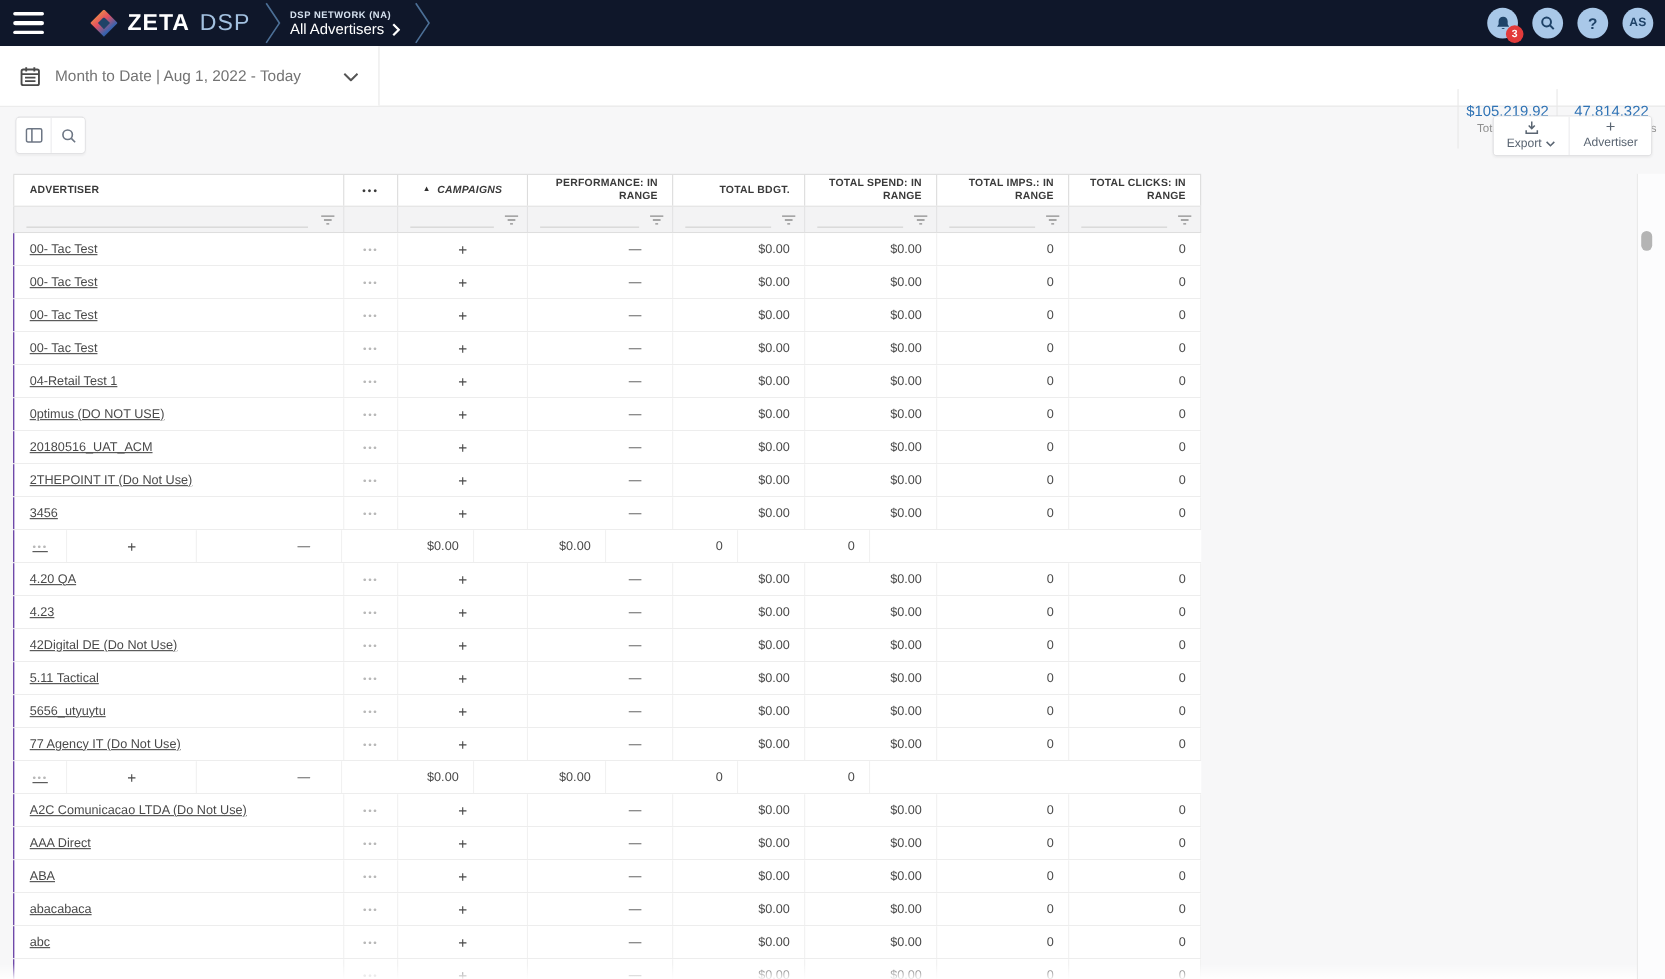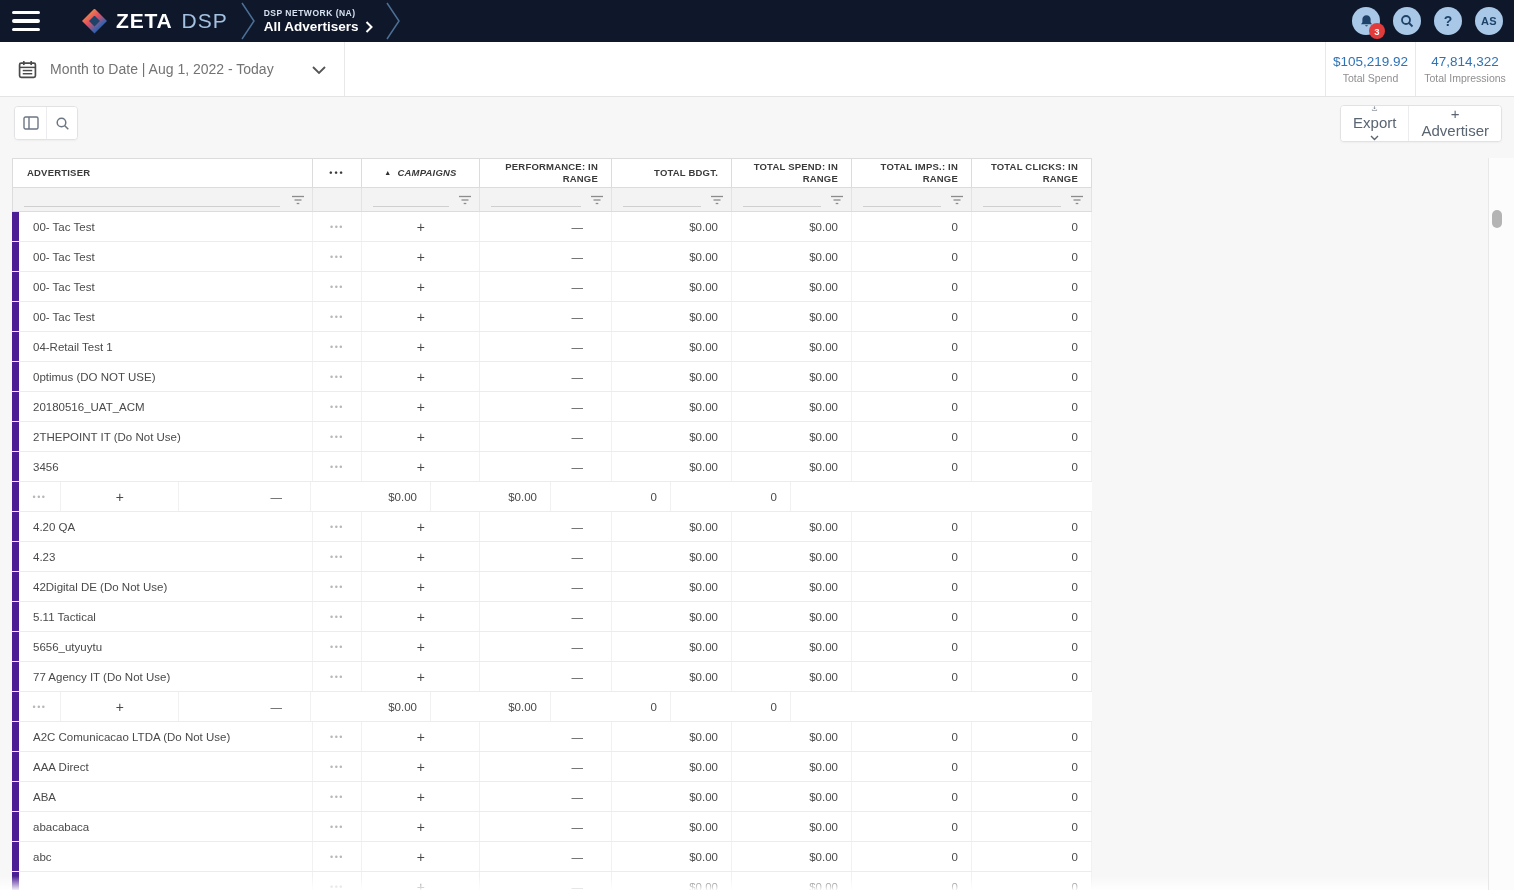--- a/index.html
+++ b/index.html
@@ -13,67 +13,67 @@
   .hamburger span { display:block; height:3.2px; border-radius:2px; background:#fff; }
   .logo { display:flex; align-items:center; margin-left:42px; cursor:pointer; }
   .diamond { position:relative; width:25px; height:25px; clip-path:polygon(50% 0,100% 50%,50% 100%,0 50%); background:linear-gradient(140deg,#f2a33c 8%,#e45061 42%,#3a63ae 70%,#16335e 100%); }
   .diamond::after { content:""; position:absolute; left:7px; top:7px; width:11px; height:11px; clip-path:polygon(50% 0,100% 50%,50% 100%,0 50%); background:#1f4368; }
   .brand { color:#ffffff; font-size:21px; font-weight:700; letter-spacing:.8px; margin-left:9px; }
   .brand-suffix { color:#a3c1e0; font-size:21px; font-weight:400; letter-spacing:1px; margin-left:9px; }
   .sep { margin-left:13px; flex:0 0 auto; }
   .breadcrumb { margin-left:8px; display:flex; flex-direction:column; justify-content:center; cursor:pointer; }
   .bc-network { color:#d6e2f0; font-size:8.5px; font-weight:600; letter-spacing:.5px; }
   .bc-page { display:flex; align-items:center; margin-top:1px; }
-  .bc-page span { color:#ffffff; font-size:13.5px; font-weight:700; }
+  .bc-page span { color:#ffffff; font-size:13.5px; font-weight:400; }
   .bc-page svg { margin-left:7px; }
   .topbar-actions { margin-left:auto; margin-right:11px; display:flex; align-items:center; gap:13px; }
   .circle-btn { position:relative; width:28px; height:28px; border-radius:50%; background:#a9c8e8; border:none; display:flex; align-items:center; justify-content:center; color:#1f4368; font-weight:700; cursor:pointer; }
   .circle-btn .q { font-size:14px; }
   .circle-btn .initials { font-size:11px; letter-spacing:.3px; }
   .badge { position:absolute; right:-5px; bottom:-4px; min-width:16px; height:16px; border-radius:8px; background:#e23b3b; color:#fff; font-size:9.5px; font-weight:700; display:flex; align-items:center; justify-content:center; }
 
   
   .datebar { position:absolute; top:42px; left:0; width:1514px; height:55px; background:#ffffff; border-bottom:1px solid #e4e4e4; display:flex; }
   .date-picker { position:relative; width:345px; height:100%; border:none; border-right:1px solid #e8e8e8; background:#fff; display:flex; align-items:center; padding-left:18px; text-align:left; cursor:pointer; }
   .cal { margin-right:13px; flex:0 0 auto; }
   .date-range { color:#737373; font-size:14px; font-weight:500; }
   .date-updated { color:#6e6e6e; font-size:10.5px; margin-top:3px; }
   .date-caret { position:absolute; right:18px; top:24px; }
   .datebar-spacer { flex:1; }
-  .total-block { height:100%; border-left:1px solid #e8e8e8; display:flex; flex-direction:column; align-items:center; justify-content:center; }
+  .total-block { height:100%; border-left:1px solid #e8e8e8; display:flex; flex-direction:column; align-items:center; justify-content:center;margin-top:39px; }
   .total-block.spend { width:90px; }
   .total-block.imps { width:99px; }
   .total-value { color:#2f73b5; font-size:13.5px; font-weight:500; }
   .total-label { color:#8f8f8f; font-size:10.5px; margin-top:3px; }
 
   
   .btn-group { position:absolute; display:flex; background:#ffffff; border:1px solid #e2e2e4; border-radius:4px; box-shadow:0 1px 2px rgba(0,0,0,.04); overflow:hidden; }
   .bg-left { left:14px; top:106px; height:34px; }
   .bg-right { right:12px; top:105px; height:37px; }
   .tool-btn { width:31px; border:none; background:#fff; display:flex; align-items:center; justify-content:center; cursor:pointer; }
   .tool-btn + .tool-btn { border-left:1px solid #ececee; }
   .stack-btn { border:none; background:#fff; display:flex; flex-direction:column; align-items:center; justify-content:center; gap:3px; padding:0 12px; cursor:pointer; color:#5a6572; }
   .stack-btn + .stack-btn { border-left:1px solid #ececee; }
-  .stack-btn .lbl { font-size:15px; color:#5a6572; display:flex; align-items:center; gap:4px;flex-direction:column; }
+  .stack-btn .lbl { font-size:11px; color:#5a6572; display:flex; align-items:center; gap:4px; }
   .stack-btn .plus { font-size:15px; line-height:10px; color:#5a6572; }
 
   
   .grid { position:absolute; left:12px; top:158px; width:1080px; background:#fff; }
   .grid-row { display:flex; }
   .hdr { height:30px; border-top:1px solid #dcdcdc; border-bottom:1px solid #dcdcdc; }
   .hdr .cell { display:flex; align-items:center; font-size:9.5px; font-weight:700; color:#3a3a3a; letter-spacing:.2px; border-right:1px solid #dcdcdc; line-height:12px; cursor:pointer; }
   .hdr .cell:first-child { border-left:1px solid #dcdcdc; }
   .flt { height:24px; background:#f3f3f4; border-bottom:1px solid #dcdcdc; }
   .flt .cell { position:relative; border-right:1px solid #e3e3e4; }
   .flt .cell:first-child { border-left:1px solid #dcdcdc; }
   .funder { position:absolute; left:11px; right:30px; bottom:4px; height:1px; background:#cfcfcf; cursor:text; }
   .ficon { position:absolute; right:7px; top:7px; cursor:pointer; }
   .row { height:30px; border-bottom:1px solid #ececec; background:#fff; }
   .row .cell { display:flex; align-items:center; font-size:11.5px; color:#4a4a4a; border-right:1px solid #f1f1f1; }
-  .row .cell:first-child { border-left:7px solid #4c1d95; }
+  .row .cell:first-child { border-left:1px solid #4c1d95;text-decoration:underline; }
   
   .c0 { width:301px; } .c1 { width:49px; } .c2 { width:118px;font-style:italic; } .c3 { width:132px; }
   .c4 { width:120px; } .c5 { width:120px; } .c6 { width:120px; } .c7 { width:120px; }
   .al { padding-left:14px; justify-content:flex-start; }
   .ac { justify-content:center; }
   .ar { padding-right:13px; justify-content:flex-end; text-align:right; }
   .ar-dash { padding-right:28px; justify-content:flex-end; }
   .sort-asc { font-size:7px; color:#2f2f2f; margin-right:6px; }
   .menu-dots-h { font-size:9px; letter-spacing:2px; color:#3a3a3a; cursor:pointer; }
   .menu-dots { font-size:9px; letter-spacing:1.5px; color:#b8b8b8; cursor:pointer; }

